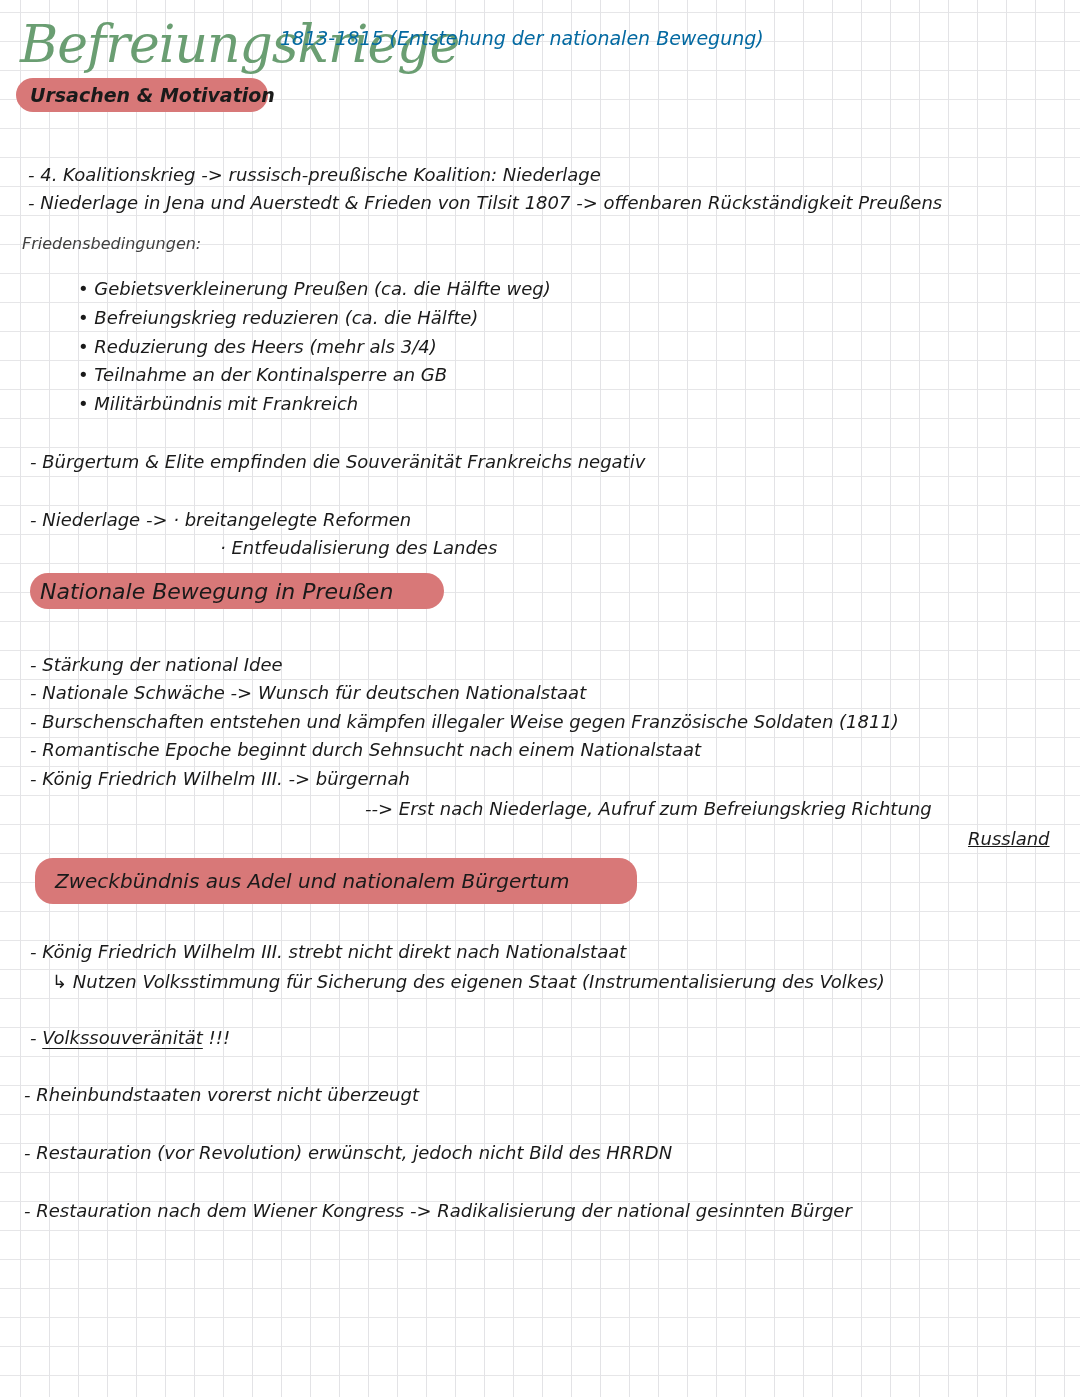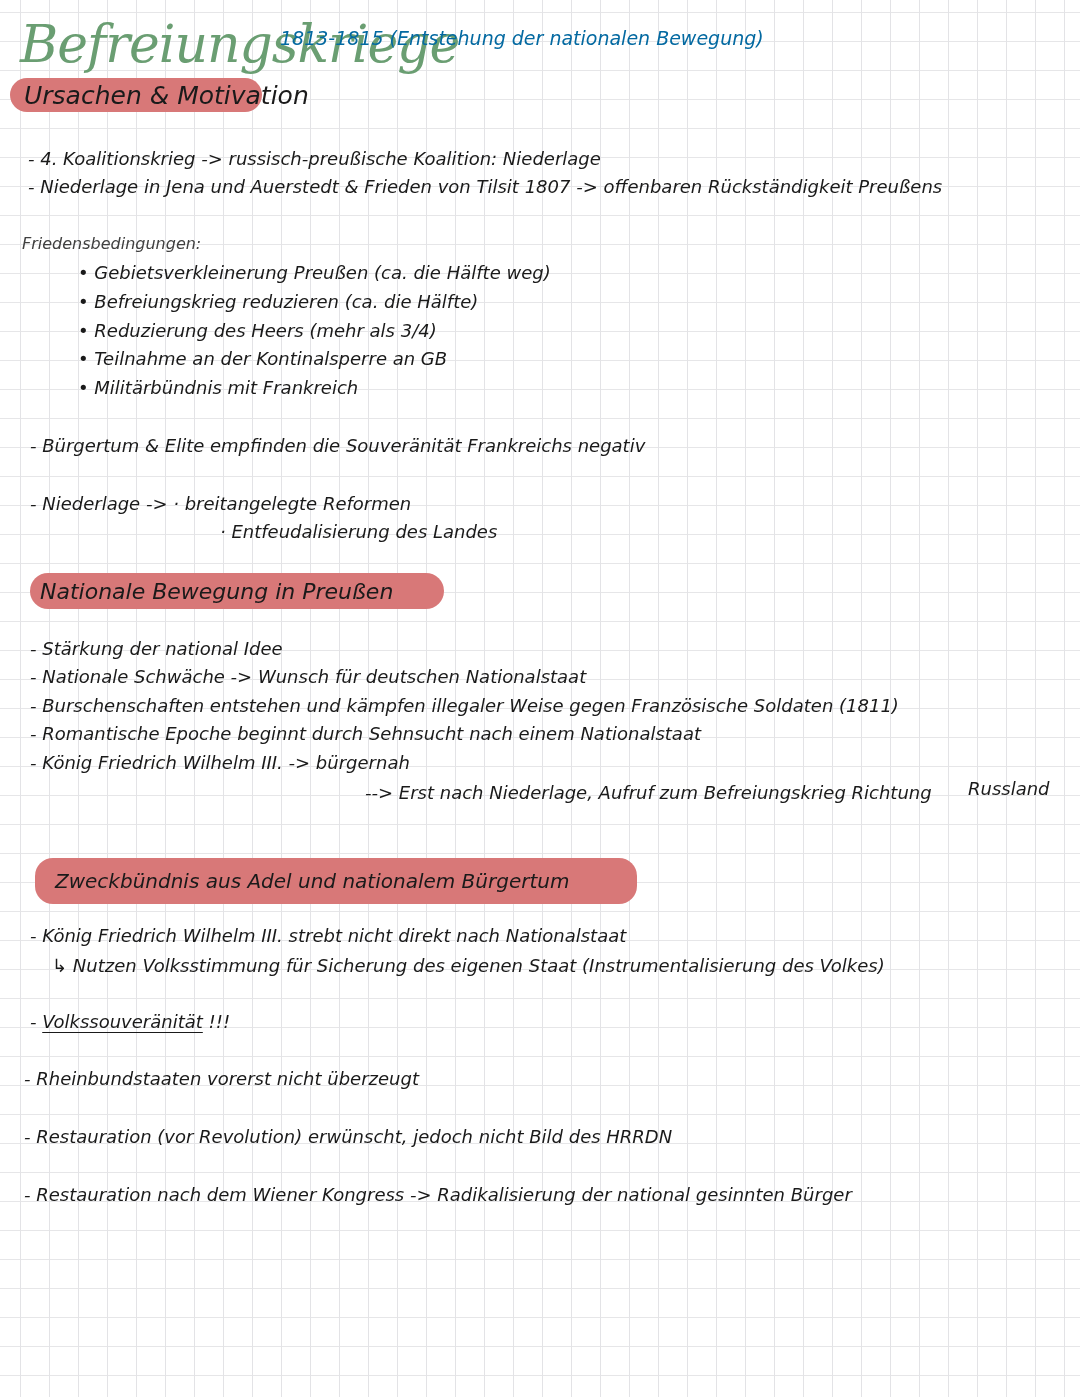--- a/index.html
+++ b/index.html
@@ -22,24 +22,24 @@
       font-family: "DejaVu Serif", serif;
       font-size: 52px; font-style: italic;
       color: #6a9e72; letter-spacing: -1px;
     }
     .subtitle { left: 280px; top: 27px; font-size: 19px; font-style: italic; color: #0369a1; }
     .pill {
       position: absolute; background: #d87878; border-radius: 18px;
       color: #1a1a1a; font-style: italic; white-space: nowrap;
       display: flex; align-items: center;
     }
-    .pill1 { left: 10px; top: 78px; width: 252px; height: 34px; font-size: 25px; padding-left: 14px; box-sizing: border-box; }
+    .pill1 { left: 16px; top: 78px; width: 252px; height: 34px; font-size: 19px; padding-left: 14px; box-sizing: border-box; font-weight: bold; }
     .pill2 { left: 30px; top: 573px; width: 414px; height: 36px; font-size: 22px; padding-left: 10px; box-sizing: border-box; }
     .pill3 { left: 35px; top: 858px; width: 602px; height: 46px; font-size: 20px; padding-left: 20px; box-sizing: border-box; }
-    .line { font-size: 18px; font-style: italic; color: #1a1a1a; }
+    .line { font-size: 18px; font-style: italic; color: #1a1a1a; margin-top: 16px; }
     .blue { color: #404040; font-size: 16px; font-style: italic; }
     .under { text-decoration: underline; text-underline-offset: 4px; }
   </style>
 </head>
 <body>
 
 <div class="page">
 
   <div class="abs title">Befreiungskriege</div>
   <div class="abs subtitle">1813-1815 (Entstehung der nationalen Bewegung)</div>
@@ -65,21 +65,21 @@
   <div class="pill pill2">
     <span>Nationale Bewegung in Preußen</span>
   </div>
 
   <div class="abs line" style="left:30px;top:638px;">- Stärkung der national Idee</div>
   <div class="abs line" style="left:30px;top:666px;">- Nationale Schwäche -&gt; Wunsch für deutschen Nationalstaat</div>
   <div class="abs line" style="left:30px;top:695px;">- Burschenschaften entstehen und kämpfen illegaler Weise gegen Französische Soldaten (1811)</div>
   <div class="abs line" style="left:30px;top:723px;">- Romantische Epoche beginnt durch Sehnsucht nach einem Nationalstaat</div>
   <div class="abs line" style="left:30px;top:752px;">- König Friedrich Wilhelm III. -&gt; bürgernah</div>
   <div class="abs line" style="left:365px;top:782px;">--&gt; Erst nach Niederlage, Aufruf zum Befreiungskrieg Richtung</div>
-  <div class="abs line" style="left:968px;top:778px;">Russland</div>
+  <div class="abs line" style="left:968px;top:812px;text-decoration:underline;">Russland</div>
 
   <div class="pill pill3">
     <span>Zweckbündnis aus Adel und nationalem Bürgertum</span>
   </div>
 
   <div class="abs line" style="left:30px;top:925px;">- König Friedrich Wilhelm III. strebt nicht direkt nach Nationalstaat</div>
   <div class="abs line" style="left:52px;top:955px;">↳ Nutzen Volksstimmung für Sicherung des eigenen Staat (Instrumentalisierung des Volkes)</div>
 
   <div class="abs line" style="left:30px;top:1011px;">
     <span>- </span><span class="under">Volkssouveränität</span><span> !!!</span>

